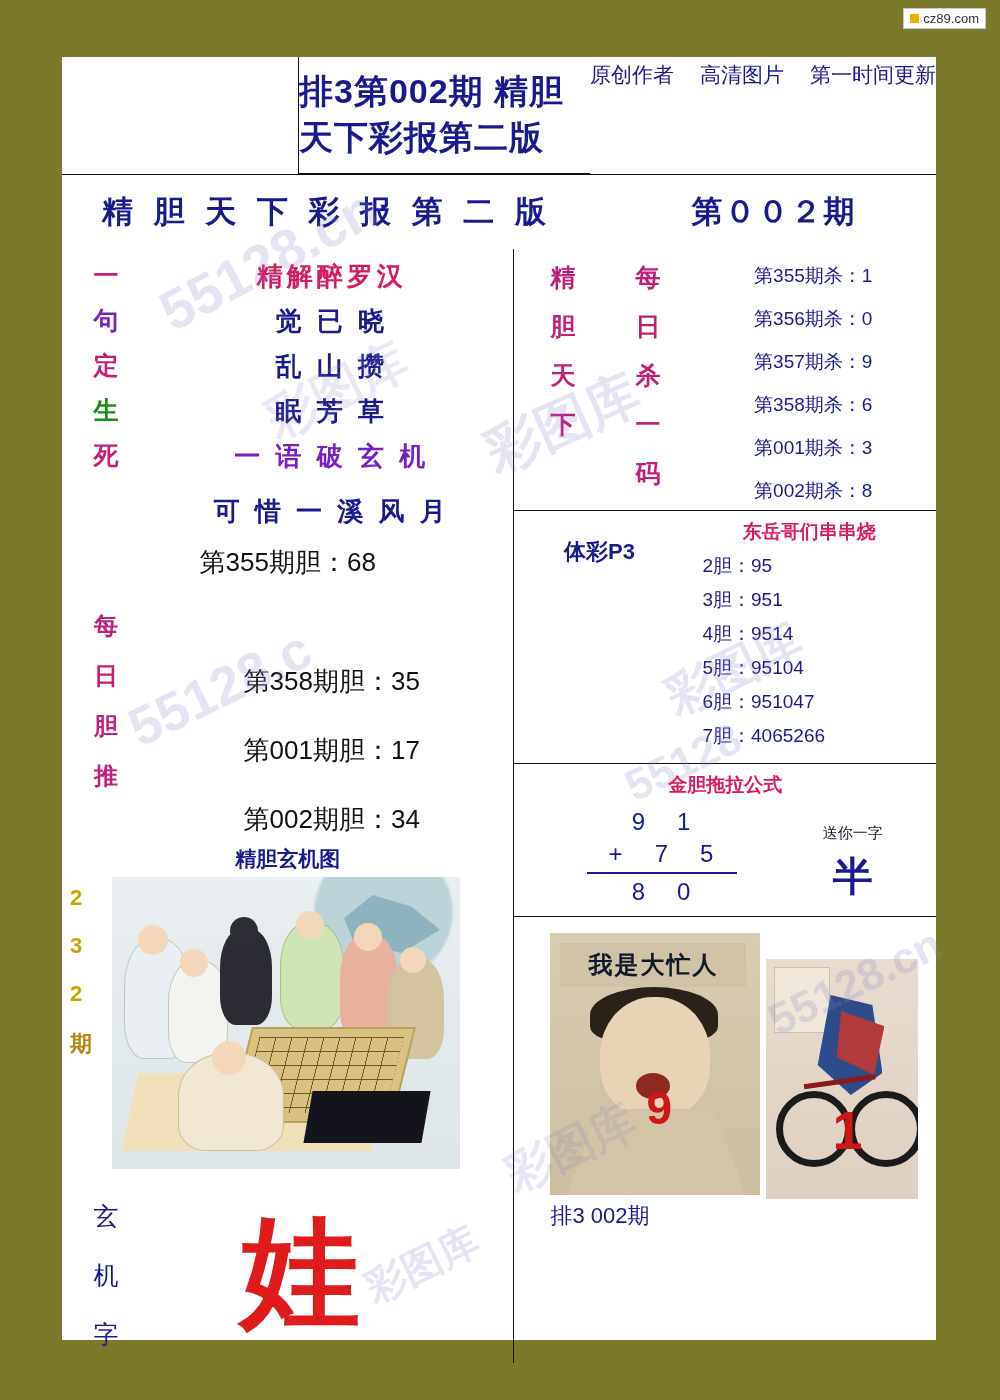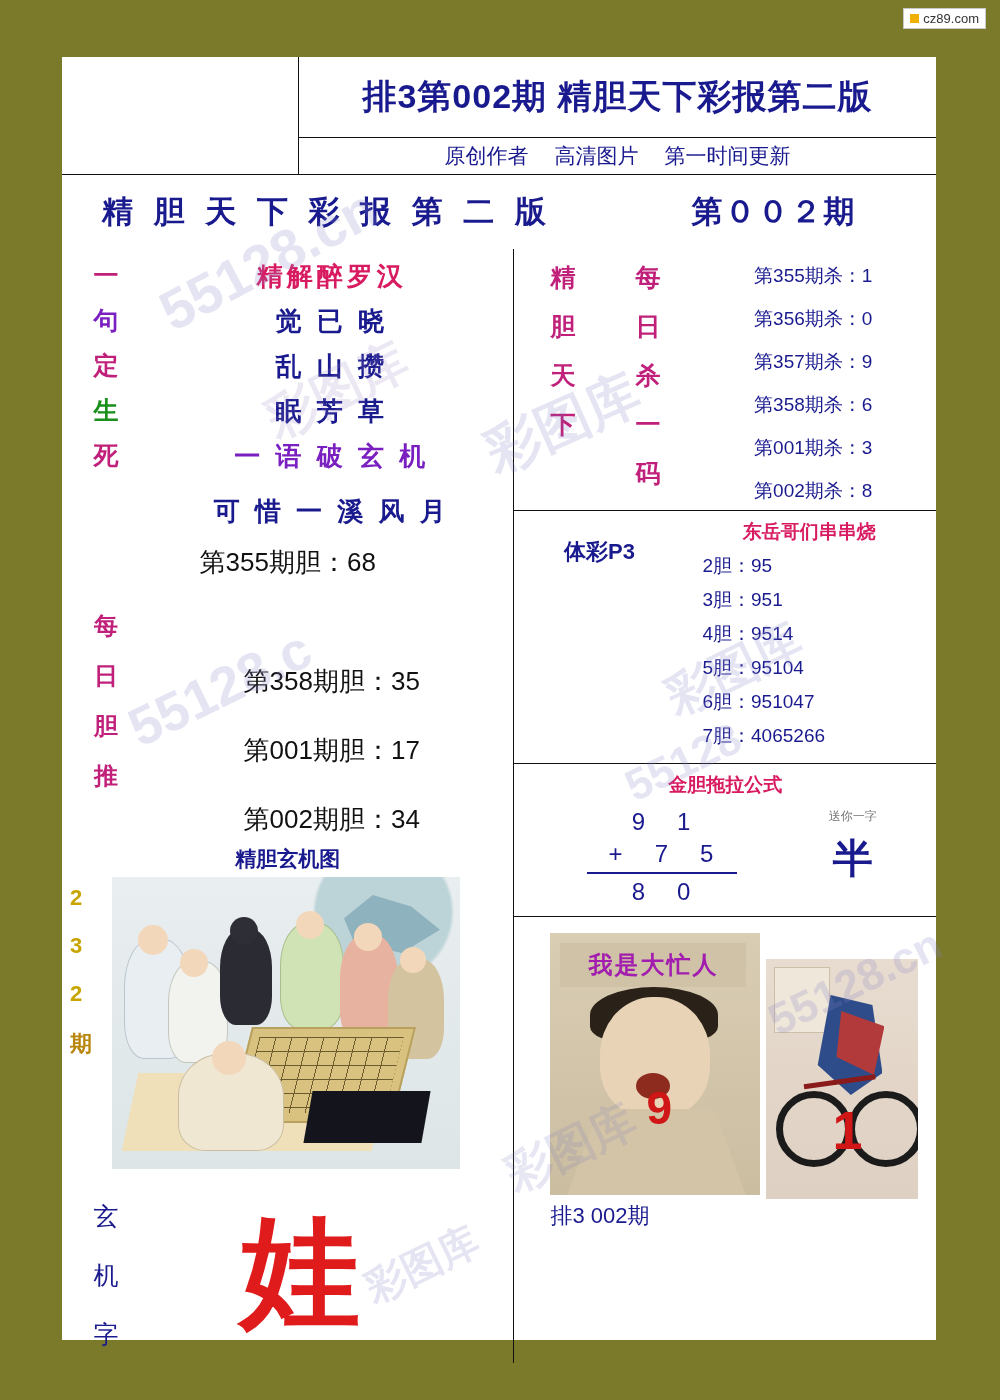--- a/index.html
+++ b/index.html
@@ -19,21 +19,21 @@
   .watermark-tag .sq{width:9px;height:9px;background:#f0b000;display:inline-block;}
   .page{
     position:absolute;left:62px;top:57px;width:874px;height:1283px;
     background:#fff;
   }
   
   .header{
     display:flex;height:117px;border-bottom:1px solid #111;
   }
   .header-left{width:236px;border-right:1px solid #111;}
-  .header-right{flex:1;display:flex;flex-direction:column;}
+  .header-right{flex:1;display:flex;flex-direction:row;}
   .header-title{
     flex:1;display:flex;align-items:center;justify-content:center;
     font-size:34px;color:#1a1a8f;font-weight:bold;letter-spacing:1px;
     border-bottom:1px solid #111;
   }
   .header-sub{
     height:36px;display:flex;align-items:center;justify-content:center;
     gap:26px;font-size:21px;color:#1a1a8f;
   }
   
@@ -159,32 +159,32 @@
   .chuan-title{text-align:center;font-size:19px;color:#d81b60;font-weight:bold;margin-bottom:8px;}
   .chuan-list div{font-size:19px;color:#1a1a8f;margin-bottom:8px;padding-left:8px;}
   .formula{padding:8px 0 10px 0;}
   .formula-title{text-align:center;font-size:19px;color:#d81b60;font-weight:bold;}
   .formula-body{display:flex;align-items:flex-start;margin-top:10px;}
   .sum{width:215px;padding-left:40px;font-size:24px;color:#1a1a8f;}
   .sum .r{display:flex;gap:30px;justify-content:center;letter-spacing:2px;}
   .sum .r.plus{margin-top:4px;}
   .sum-line{border-top:2px solid #1a1a8f;width:150px;margin:4px auto;}
   .give{flex:1;text-align:center;}
-  .give-label{font-size:12px;color:#737373;}
+  .give-label{font-size:15px;color:#0f172a;margin-top:16px;}
   .give-char{font-size:40px;color:#1a1a8f;font-weight:bold;margin-top:6px;}
   
   .rimgs{position:relative;height:330px;border-top:1px solid #111;}
   .img-busy{
     position:absolute;left:36px;top:16px;width:210px;height:262px;
     background:linear-gradient(#d9cdb4,#cbbda0);overflow:hidden;
   }
   .busy-banner{
     position:absolute;left:10px;top:10px;width:186px;height:44px;background:#cfc2a6;
     display:flex;align-items:center;justify-content:center;
-    font-size:24px;font-weight:bold;color:#a21caf;letter-spacing:2px;
+    font-size:24px;font-weight:bold;color:#0f172a;letter-spacing:2px;
   }
   .busy-face{position:absolute;left:50px;top:64px;width:110px;height:120px;background:#e8d3b7;border-radius:48% 48% 42% 42%;}
   .busy-hair{position:absolute;left:40px;top:54px;width:128px;height:56px;background:#2a2118;border-radius:50% 50% 30% 30%;}
   .busy-mouth{position:absolute;left:86px;top:140px;width:34px;height:26px;background:#8d2b1f;border-radius:50%;}
   .busy-body{position:absolute;left:16px;top:176px;width:180px;height:88px;background:#d3c4a7;clip-path:polygon(18% 0,82% 0,100% 100%,0 100%);}
   .busy-num{position:absolute;left:96px;top:148px;font-size:46px;color:#d01616;font-weight:bold;}
   .img-bike{
     position:absolute;left:252px;top:42px;width:152px;height:240px;
     background:linear-gradient(#e8dcd0,#ded0c2);overflow:hidden;
   }

